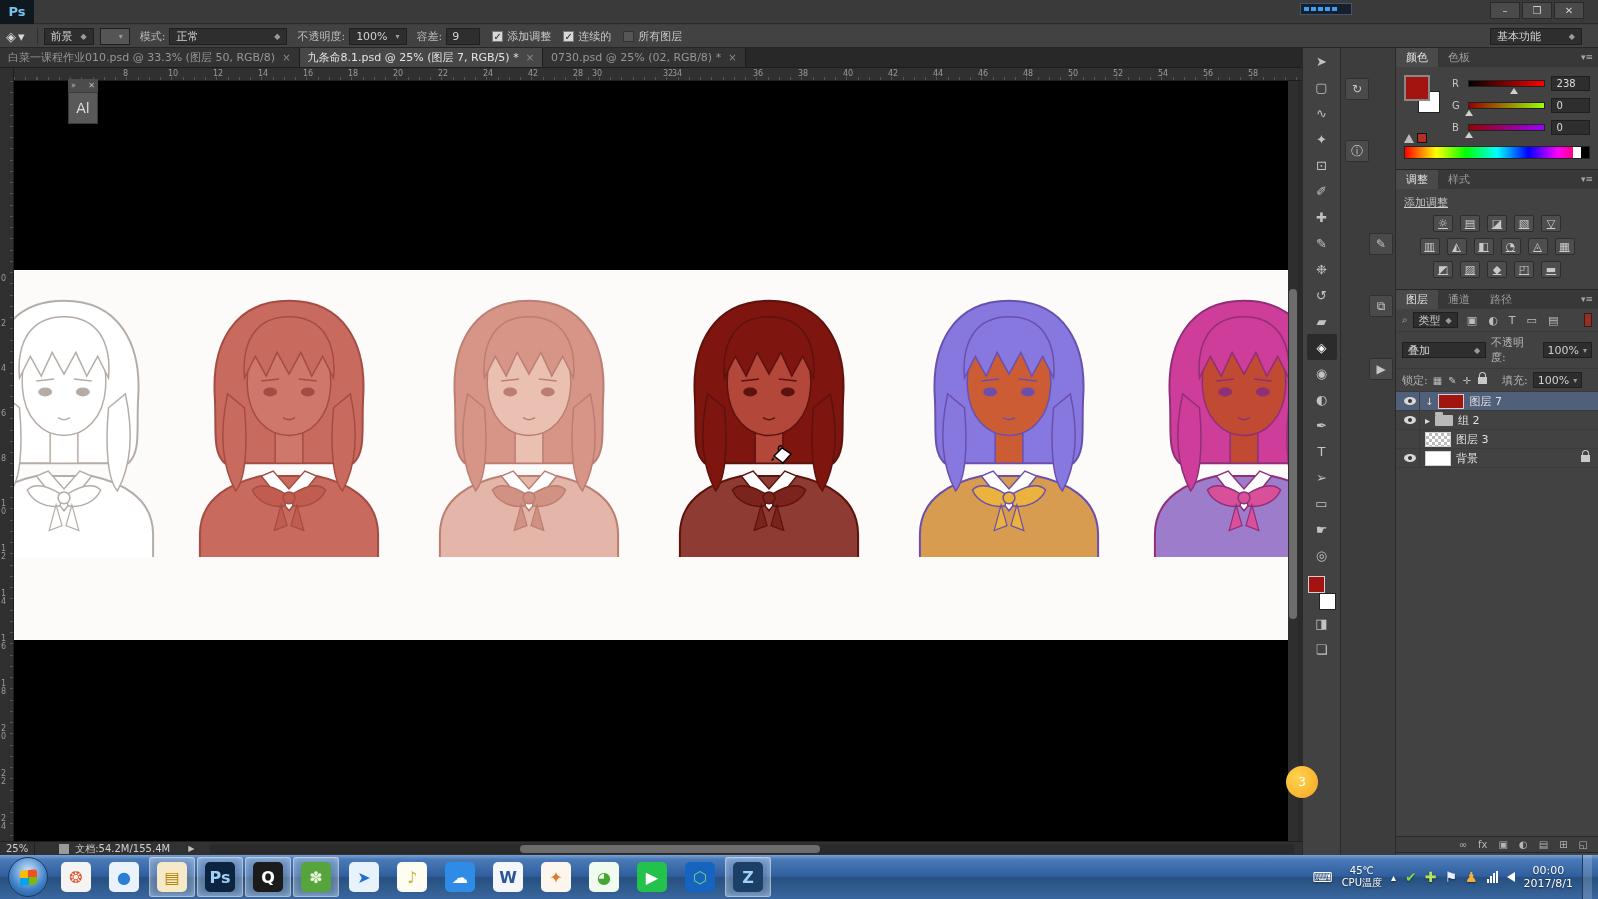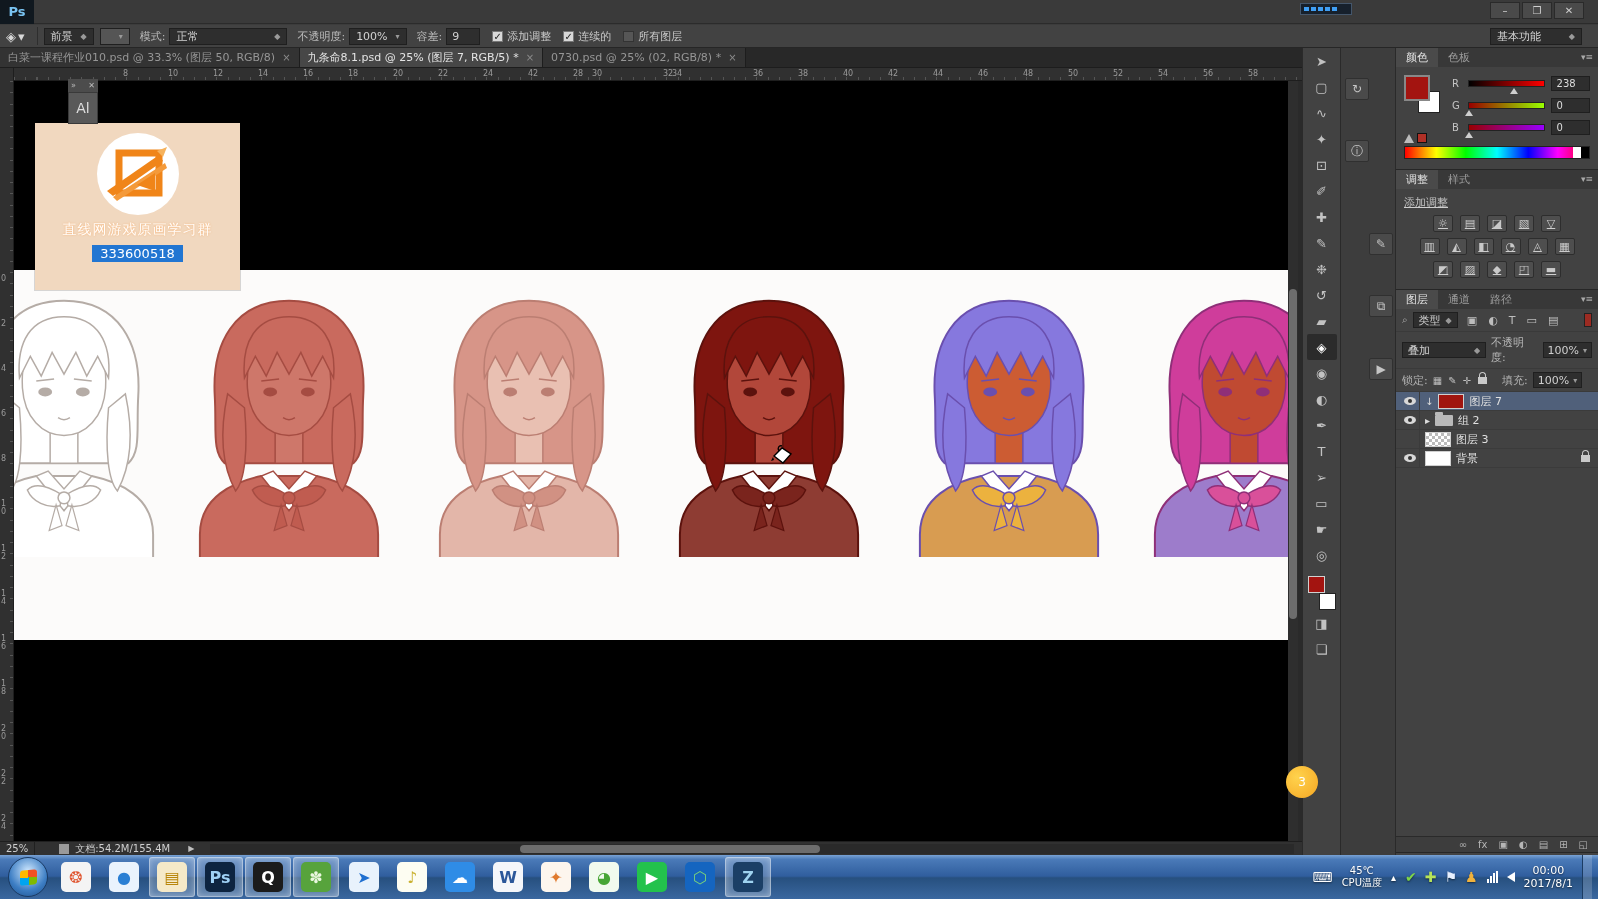--- a/index.html
+++ b/index.html
@@ -371,33 +371,20 @@
       </div>
 
     <div class="ai-panel">
       <div class="ai-head">
         <span>»</span>
         <span>✕</span>
       </div>
       <div class="ai-body">Al</div>
     </div>
 
-    <div class="watermark">
-      <div class="wm-logo">
-        <svg width="82" height="82" viewBox="0 0 82 82">
-          <rect x="22" y="20" width="40" height="40" fill="none" stroke="#f08519" stroke-width="7"></rect>
-          <path d="M10,58 L62,22 L66,28 L16,63 Z" fill="#f08519"></path>
-          <path d="M16,64 L68,30 L70,35 L20,68 Z" fill="#f49a3a"></path>
-          <path d="M60,18 L70,14 L66,24 Z" fill="#f6b25c"></path>
-          <path d="M40,52 L58,40 L58,58 Z" fill="#f08519"></path>
-        </svg>
-      </div>
-      <div class="wm-line1">直线网游戏原画学习群</div>
-      <div class="wm-qq">333600518</div>
-    </div>
 
     <div class="statusbar">
       <div class="zoom-field">25%</div>
       <div class="doc-ico"></div>
       <span>文档:54.2M/155.4M</span>
       <span class="status-play">▶</span>
       <div class="hscroll">
           <div class="thumb"></div>
         </div>
     </div>

